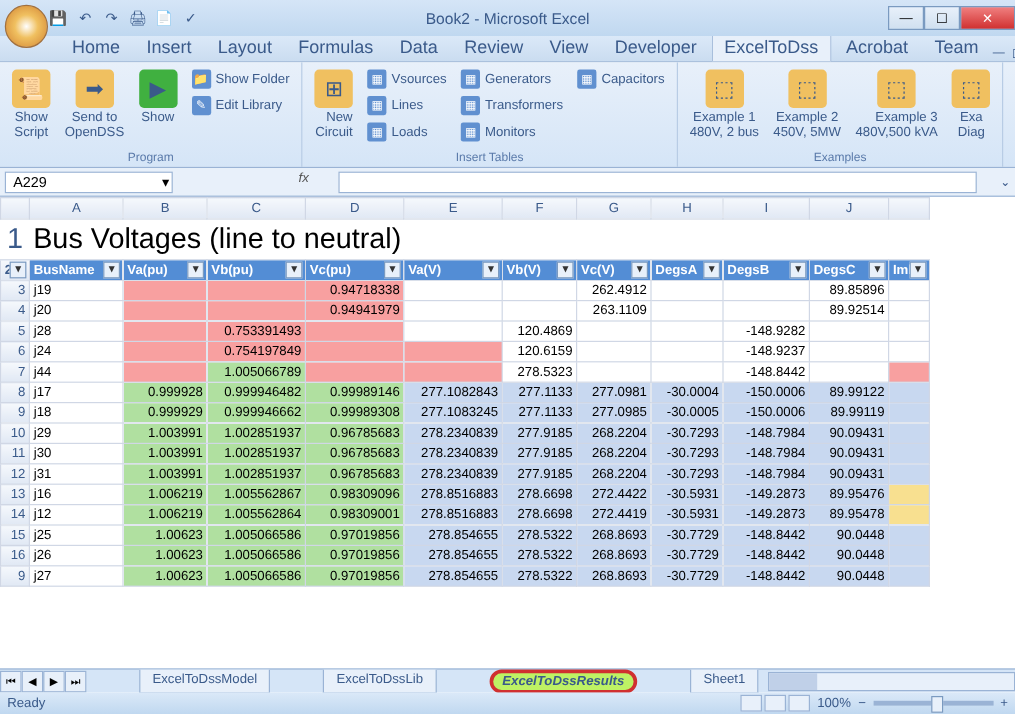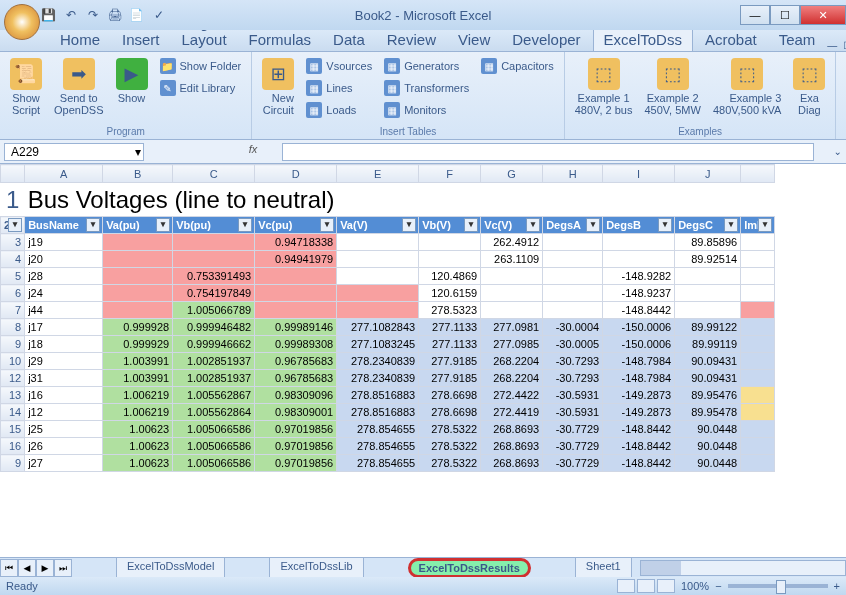--- a/index.html
+++ b/index.html
@@ -53,21 +53,21 @@
 .red { background: #f8a0a0; }
 .green { background: #b0e0a0; }
 .blue { background: #c8d8f0; }
 .yellow { background: #f8e090; }
 
 
 .sheetbar { position: absolute; bottom: 18px; left: 0; right: 0; height: 20px; background: #d5e5f7; display: flex; align-items: center; font-size: 11px; border-top: 1px solid #9ab3d5; }
 .nav-btns { display: flex; gap: 0; }
 .nav-btn { width: 18px; height: 18px; border: 1px solid #9ab3d5; background: #e8f0fa; text-align: center; font-size: 9px; line-height: 16px; }
 .sheet-tab { padding: 2px 10px; background: #e8f0fa; border: 1px solid #9ab3d5; border-top: none; color: #3a5a8a; cursor: pointer; margin-left: 44px; }
-.sheet-tab.active { background: #86efac; font-weight: bold; }
+.sheet-tab.active { background: #bef264; font-weight: bold; font-style: italic; }
 .callout { border: 3px solid #d03030; border-radius: 10px; padding: 1px 8px; background: #fff; }
 .hscroll { flex: 1; margin-left: 8px; height: 16px; background: #e8f0fa; border: 1px solid #9ab3d5; position: relative; }
 .hscroll-thumb { position: absolute; left: 0; width: 40px; height: 100%; background: #c0d0e8; }
 
 
 .statusbar { position: absolute; bottom: 0; left: 0; right: 0; height: 18px; background: linear-gradient(#dbe9f8,#c0d8f0); display: flex; align-items: center; font-size: 11px; color: #3a5a8a; padding: 0 6px; gap: 20px; }
 .zoom { margin-left: auto; display: flex; align-items: center; gap: 6px; }
 .views { display: flex; gap: 2px; }
 .view-btn { width: 18px; height: 14px; border: 1px solid #9ab3d5; background: #e8f0fa; }
 .slider { width: 100px; height: 4px; background: #9ab3d5; position: relative; }
@@ -356,20 +356,34 @@
           <td class="green">0.96785683</td>
           <td class="blue">278.2340839</td>
           <td class="blue">277.9185</td>
           <td class="blue">268.2204</td>
           <td class="blue">-30.7293</td>
           <td class="blue">-148.7984</td>
           <td class="blue">90.09431</td>
           <td class="blue"></td>
         </tr>
         <tr class="data-row">
+          <td class="rowhdr">11</td>
+          <td class="name ">j30</td>
+          <td class="green">1.003991</td>
+          <td class="green">1.002851937</td>
+          <td class="green">0.96785683</td>
+          <td class="blue">278.2340839</td>
+          <td class="blue">277.9185</td>
+          <td class="blue">268.2204</td>
+          <td class="blue">-30.7293</td>
+          <td class="blue">-148.7984</td>
+          <td class="blue">90.09431</td>
+          <td class="blue"></td>
+        </tr>
+        <tr class="data-row">
           <td class="rowhdr">12</td>
           <td class="name ">j31</td>
           <td class="green">1.003991</td>
           <td class="green">1.002851937</td>
           <td class="green">0.96785683</td>
           <td class="blue">278.2340839</td>
           <td class="blue">277.9185</td>
           <td class="blue">268.2204</td>
           <td class="blue">-30.7293</td>
           <td class="blue">-148.7984</td>

